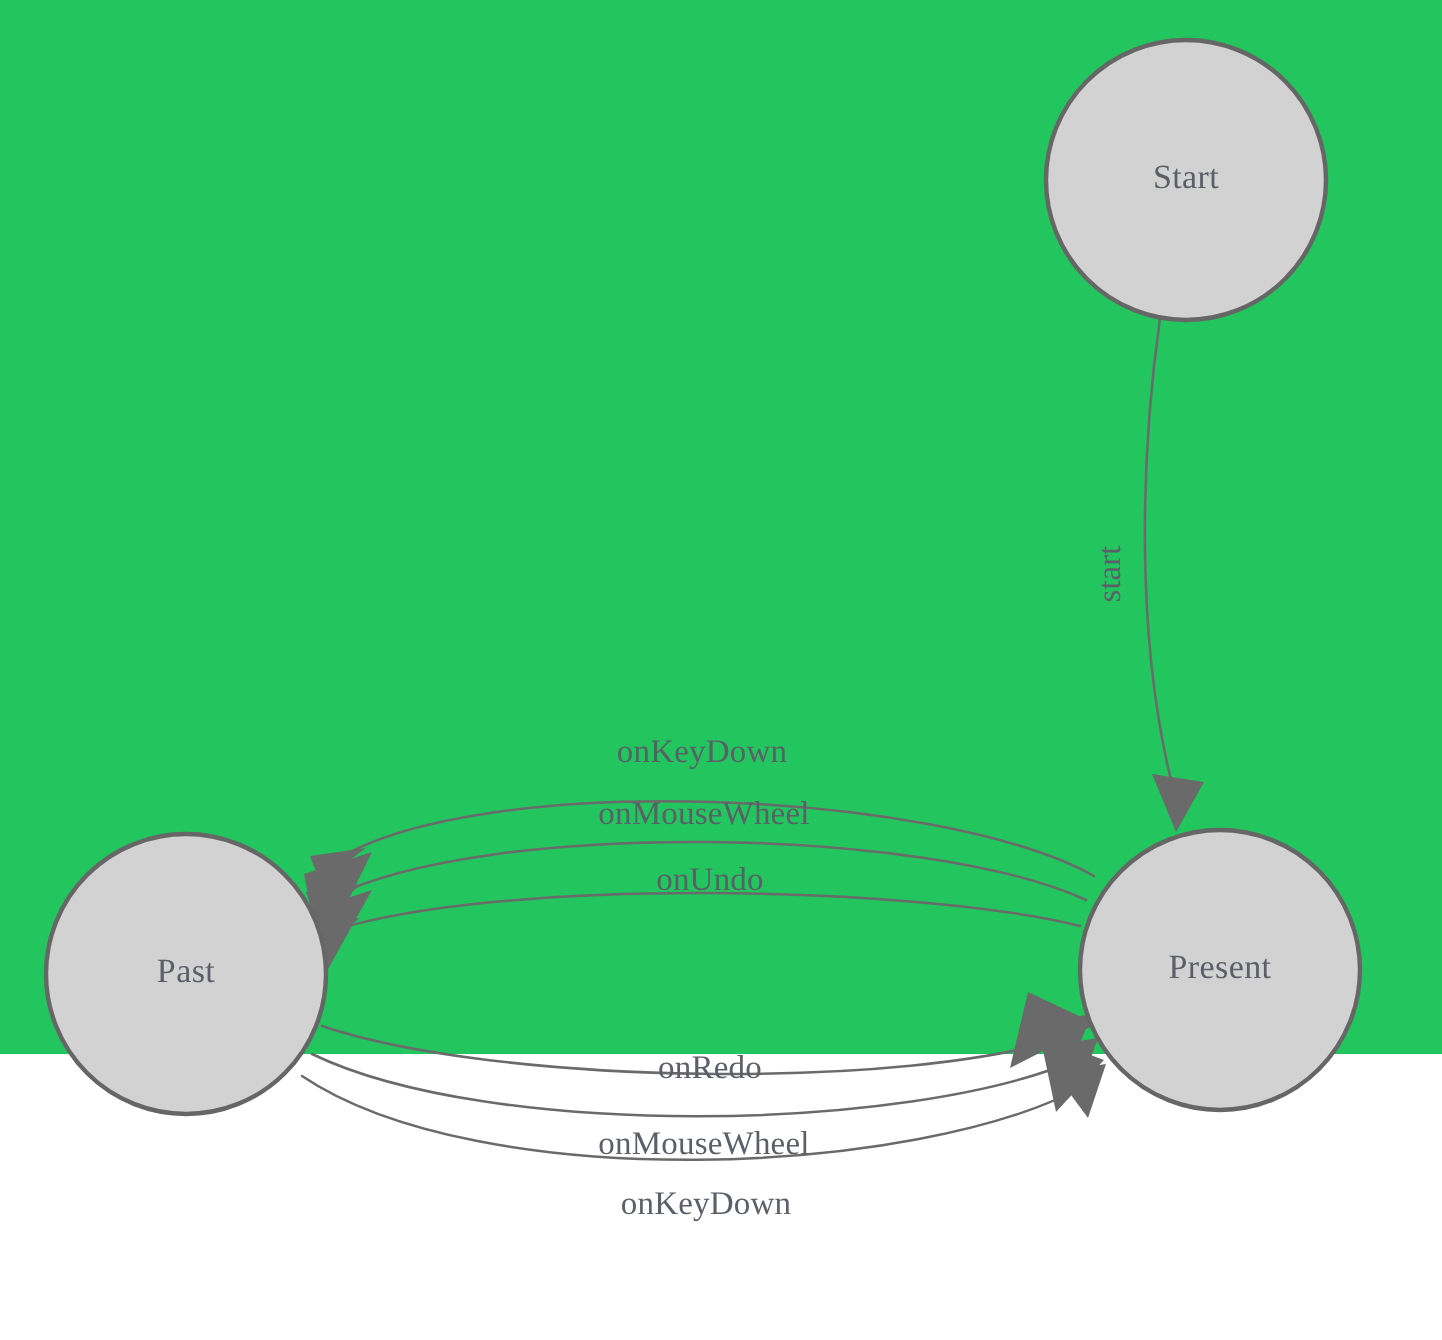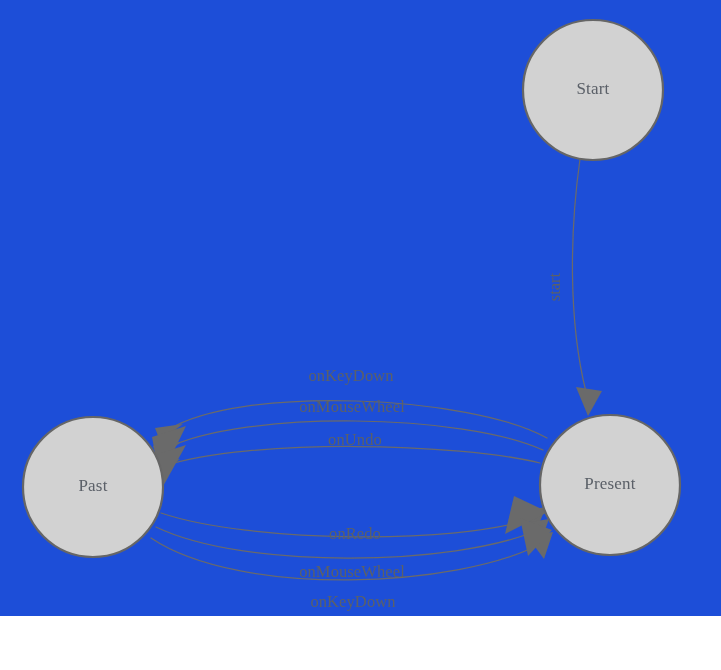--- a/index.html
+++ b/index.html
@@ -9,22 +9,22 @@
   }
   body {
     width: 721px;
     height: 670px;
     font-family: "Liberation Serif", "DejaVu Serif", serif;
     overflow: hidden;
   }
   #diagram-root {
     position: relative;
     width: 721px;
-    height: 616px;
-    background: #1d4ed8;
+    height: 527px;
+    background: #22c55e;
   }
   svg#state-machine {
     display: block;
     width: 721px;
     height: 670px;
   }
   .node-circle {
     fill: #d2d2d2;
     stroke: #666666;
     stroke-width: 2.2;

